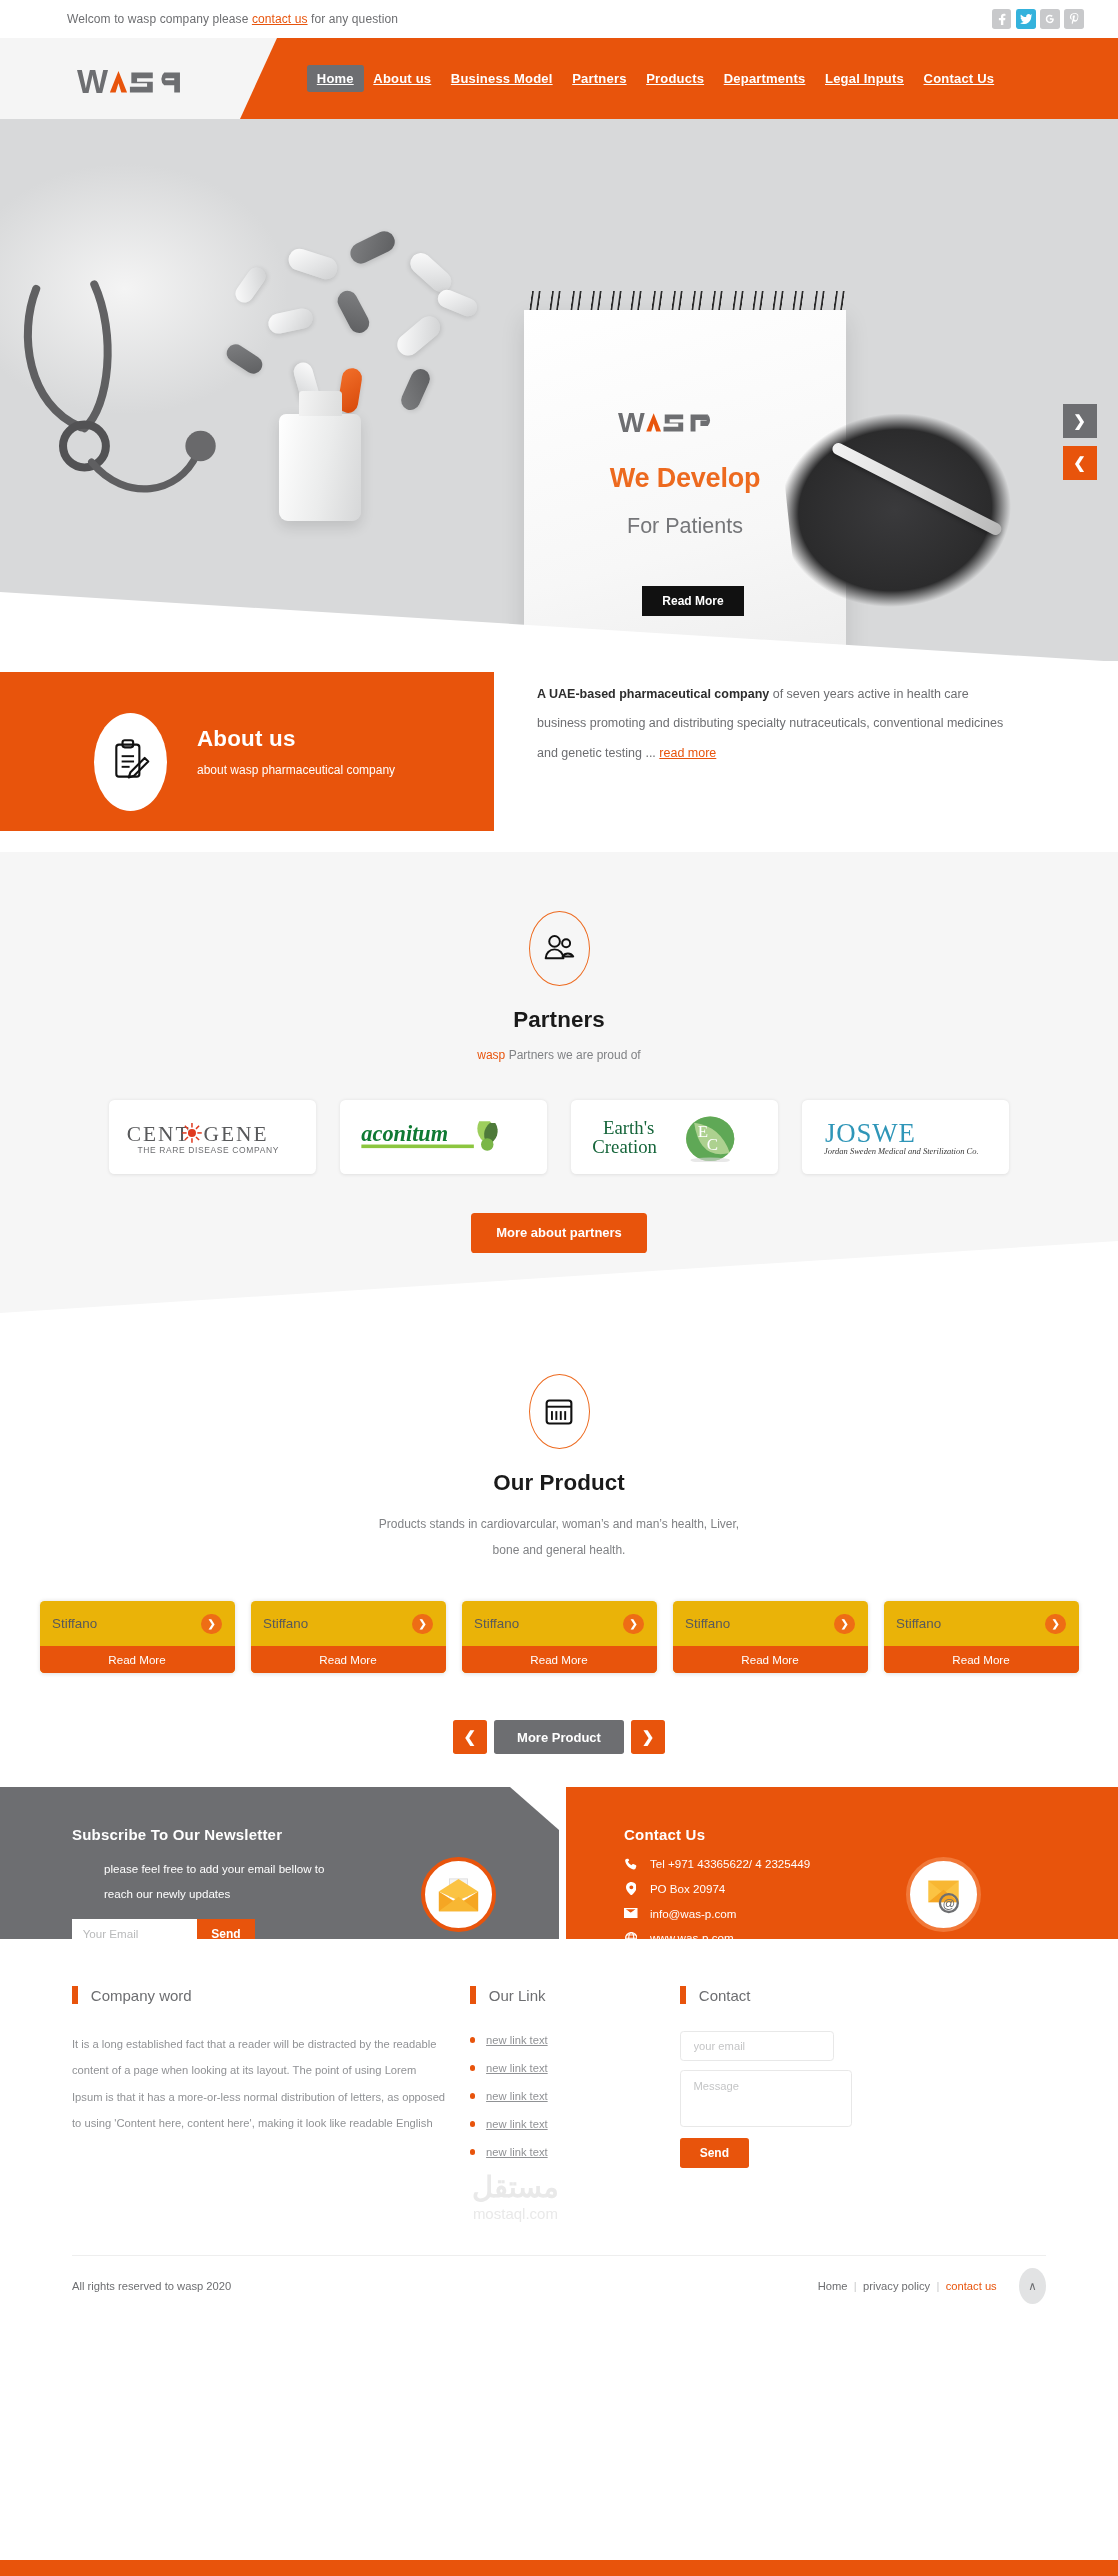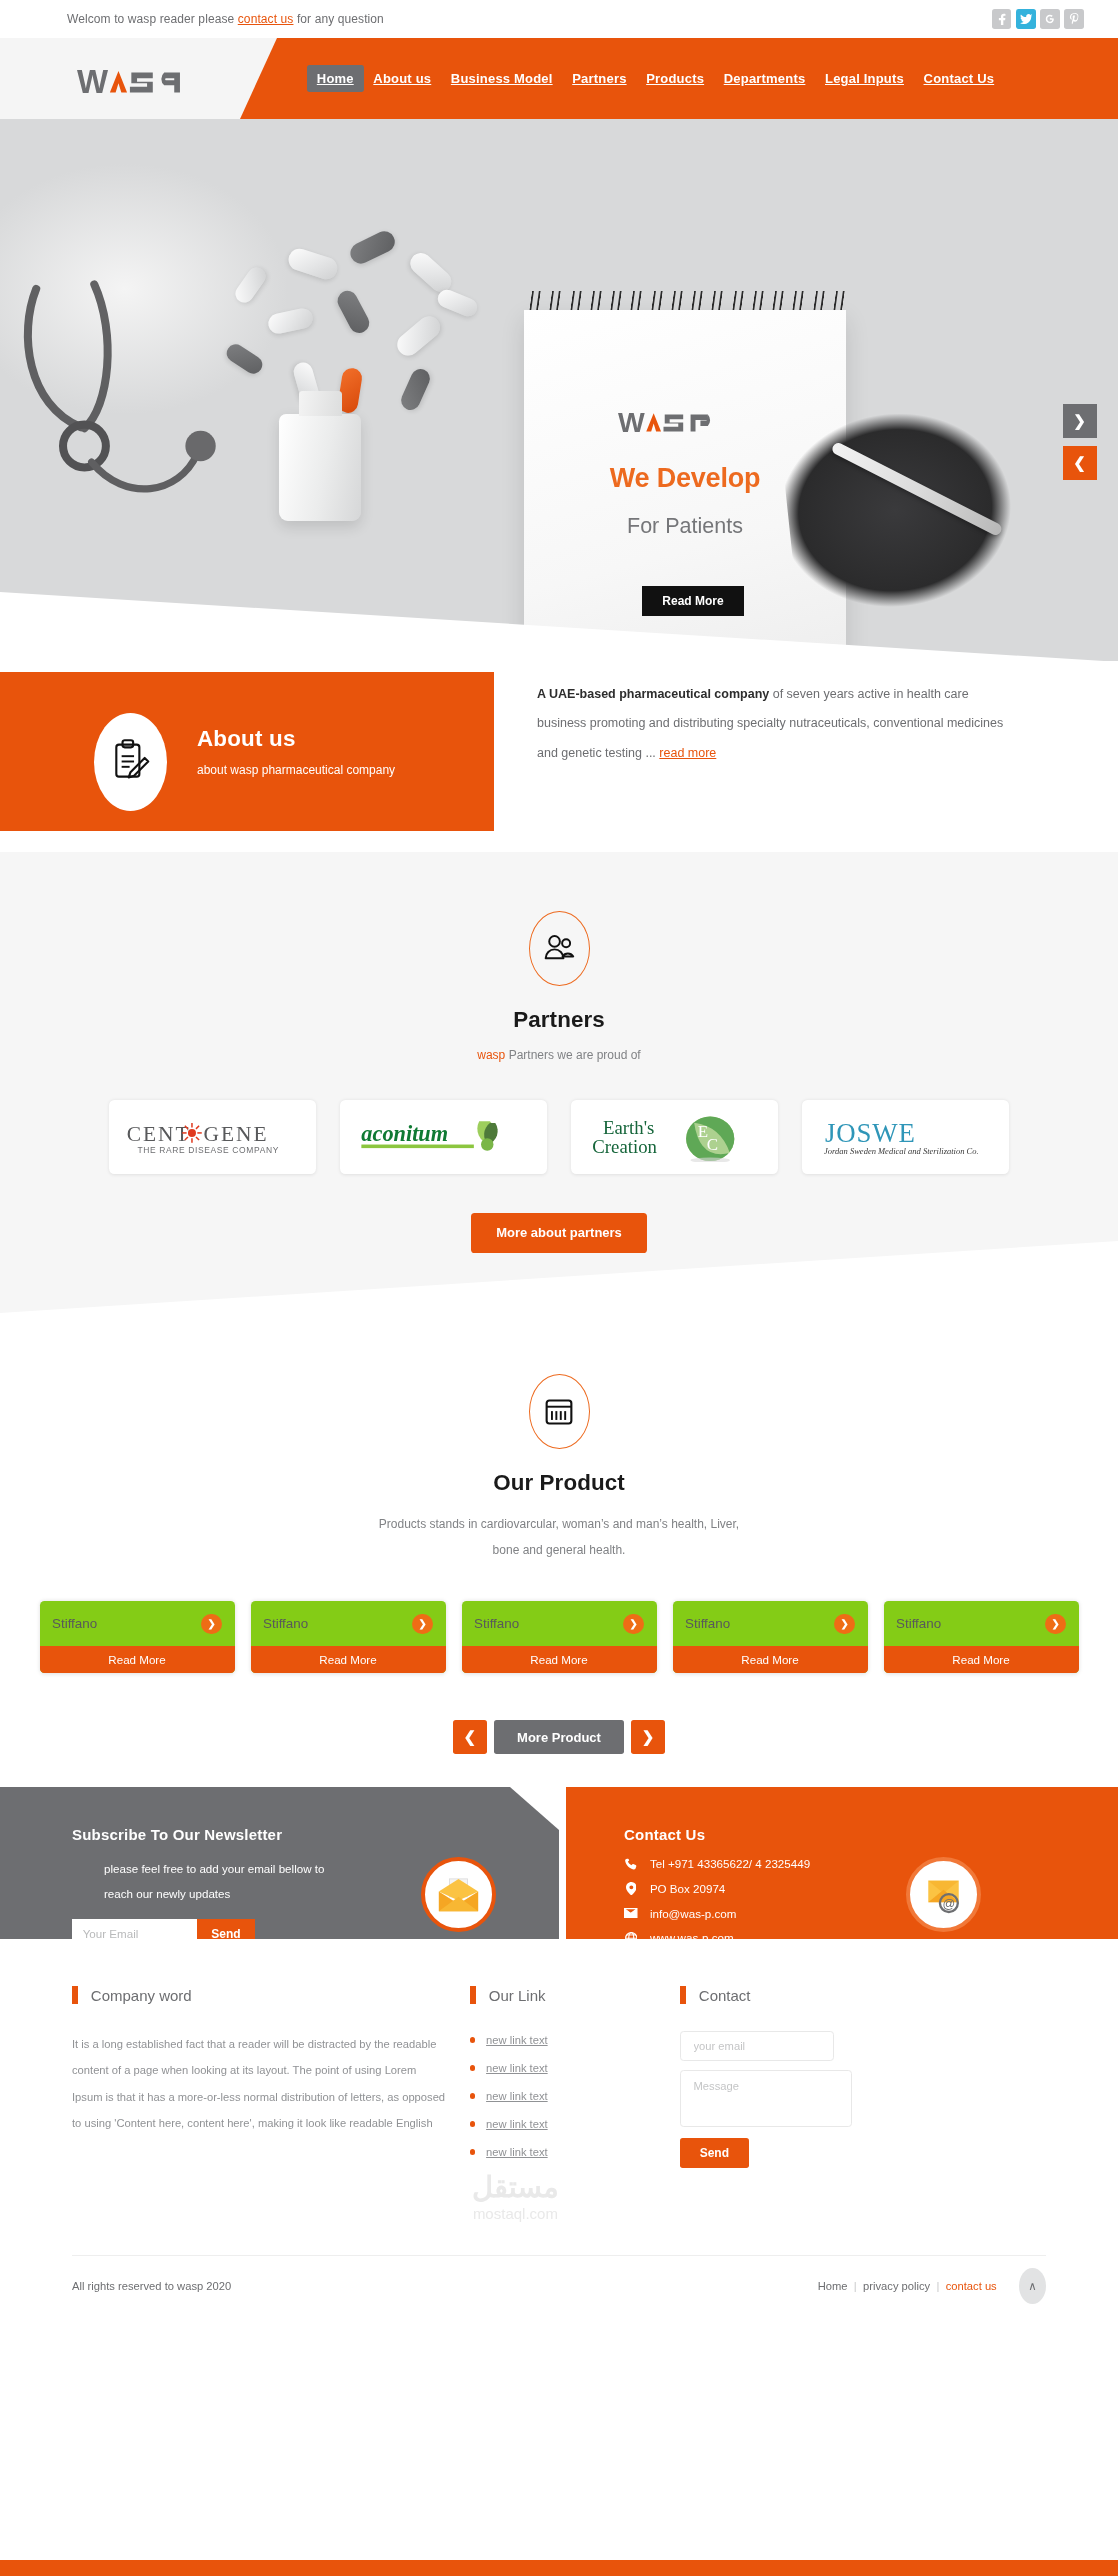--- a/index.html
+++ b/index.html
@@ -300,21 +300,21 @@
   .prod-sub {
     font-size: 12px; color: #808285;
     margin-top: 15px; line-height: 2.2;
   }
   .prod-row {
     display: flex; justify-content: center; gap: 16px;
     margin-top: 38px;
   }
   .prod-card {
     width: 195px;
-    background: #84cc16;
+    background: #eab308;
     border-radius: 4.5px;
     box-shadow: 0 0.9px 4.5px rgba(0,0,0,0.13);
     overflow: hidden;
     text-align: center;
   }
   .prod-head {
     height: 45px;
     display: flex; align-items: center;
     padding: 0 12.5px;
     justify-content: space-between;
@@ -502,21 +502,21 @@
     left: 0; bottom: 0;
     width: 1118px; height: 16px;
     background: #e8540c;
   }
 </style>
 </head>
 <body>
 
 <div class="topbar">
   <div class="topbar-text">
-    <span>Welcom to wasp reader please </span><a class="lnk" href="#">contact us</a><span> for any question</span>
+    <span>Welcom to wasp company please </span><a class="lnk" href="#">contact us</a><span> for any question</span>
   </div>
   <div class="social-wrap">
     <a class="soc fb" href="#">
       <svg width="8" height="12.5" viewBox="0 0 9 14">
           <path fill="#fff" d="M6 14V8h2l.3-2.3H6V4.2c0-.7.2-1.1 1.1-1.1H8.4V1c-.2 0-1-.1-1.9-.1-1.9 0-3.2 1.2-3.2 3.3v1.5H1v2.3h2.3V14H6z"></path>
         </svg>
     </a>
     <a class="soc tw" href="#">
       <svg width="12.5" height="10.7" viewBox="0 0 14 12">
           <path fill="#fff" d="M14 1.4c-.5.2-1 .4-1.6.5.6-.4 1-.9 1.2-1.6-.5.3-1.1.6-1.8.7A2.86 2.86 0 0 0 9.7 0C8.1 0 6.9 1.3 6.9 2.9c0 .2 0 .4.1.6C4.6 3.4 2.4 2.3 1 .5c-.3.5-.4 1-.4 1.5 0 1 .5 1.9 1.3 2.4-.5 0-.9-.1-1.3-.4 0 1.4 1 2.6 2.3 2.8-.2.1-.5.1-.8.1-.2 0-.4 0-.5-.1.4 1.1 1.4 2 2.7 2-1 .8-2.2 1.2-3.5 1.2H0c1.3.8 2.8 1.3 4.4 1.3 5.3 0 8.2-4.4 8.2-8.2v-.4c.5-.4 1-.9 1.4-1.4z"></path>

